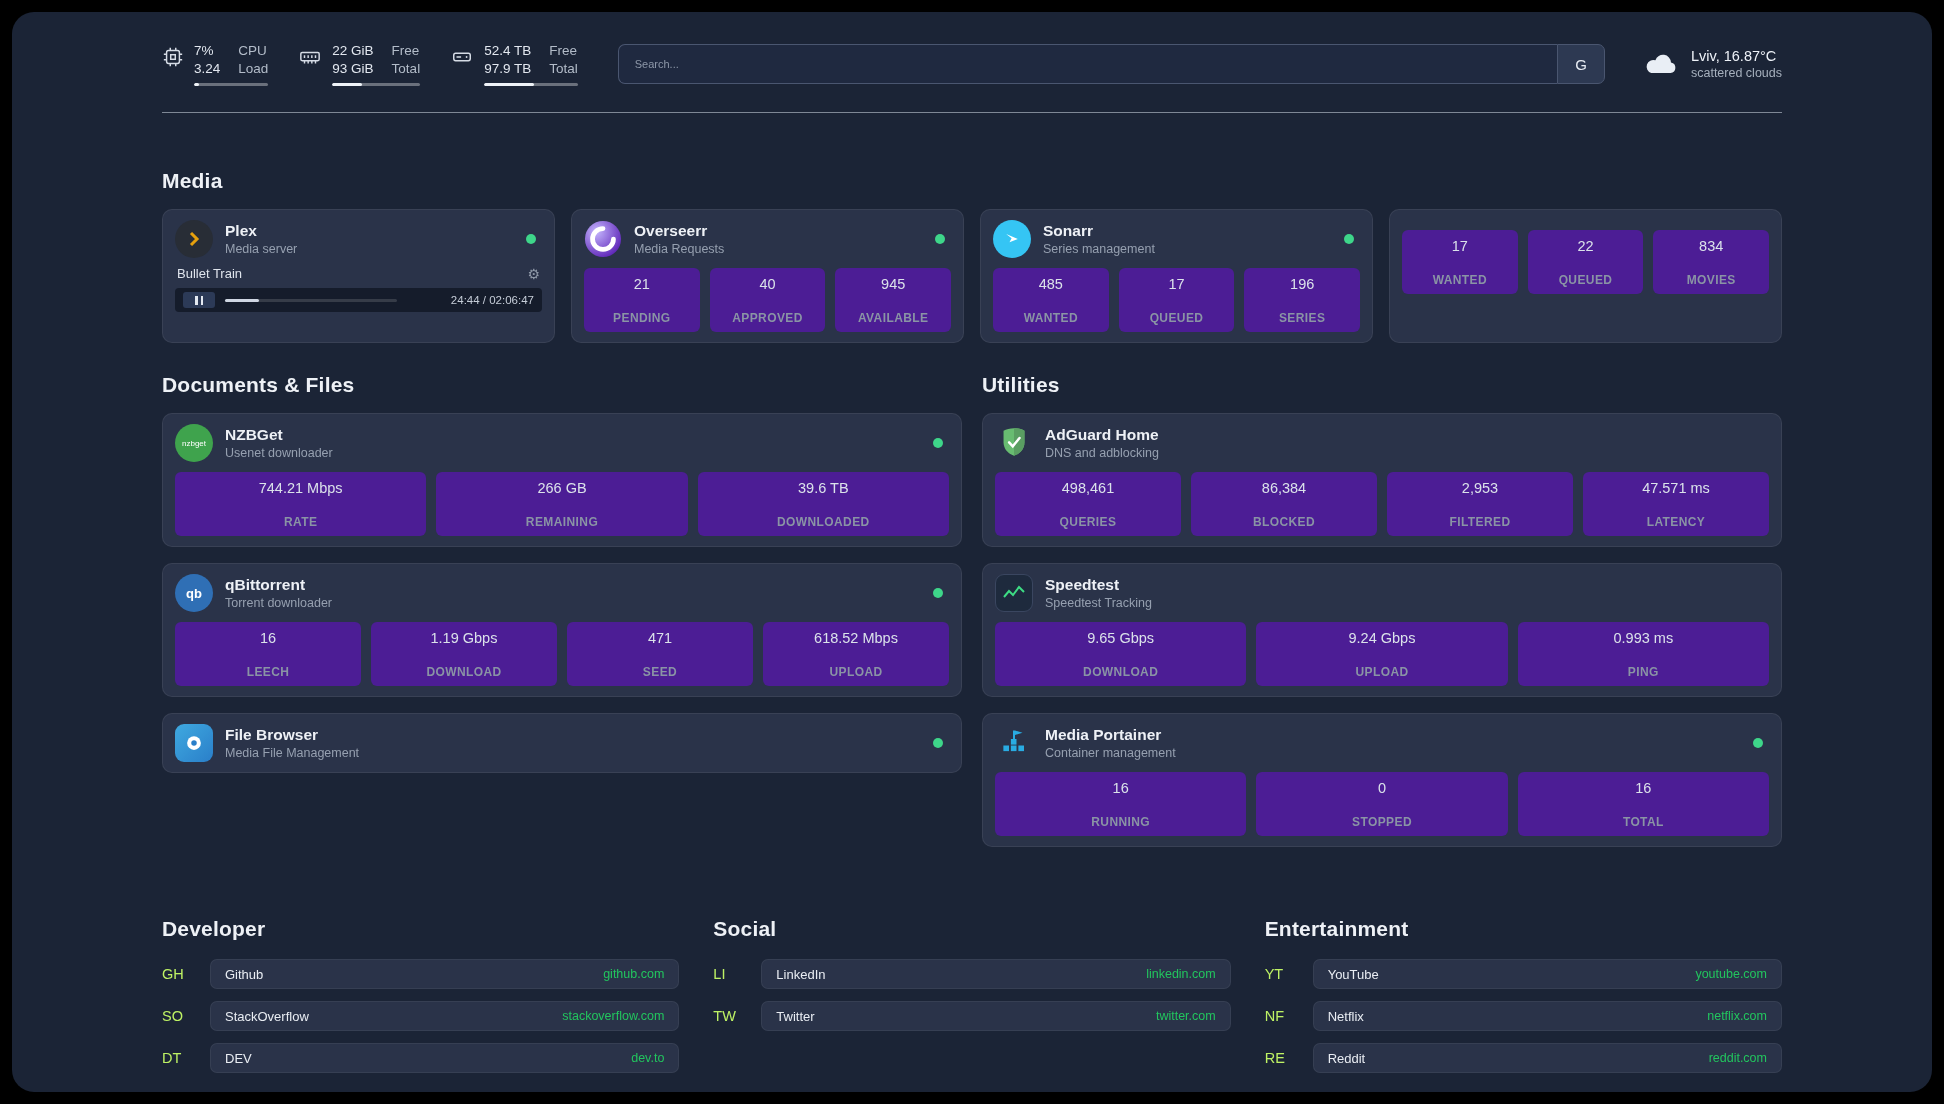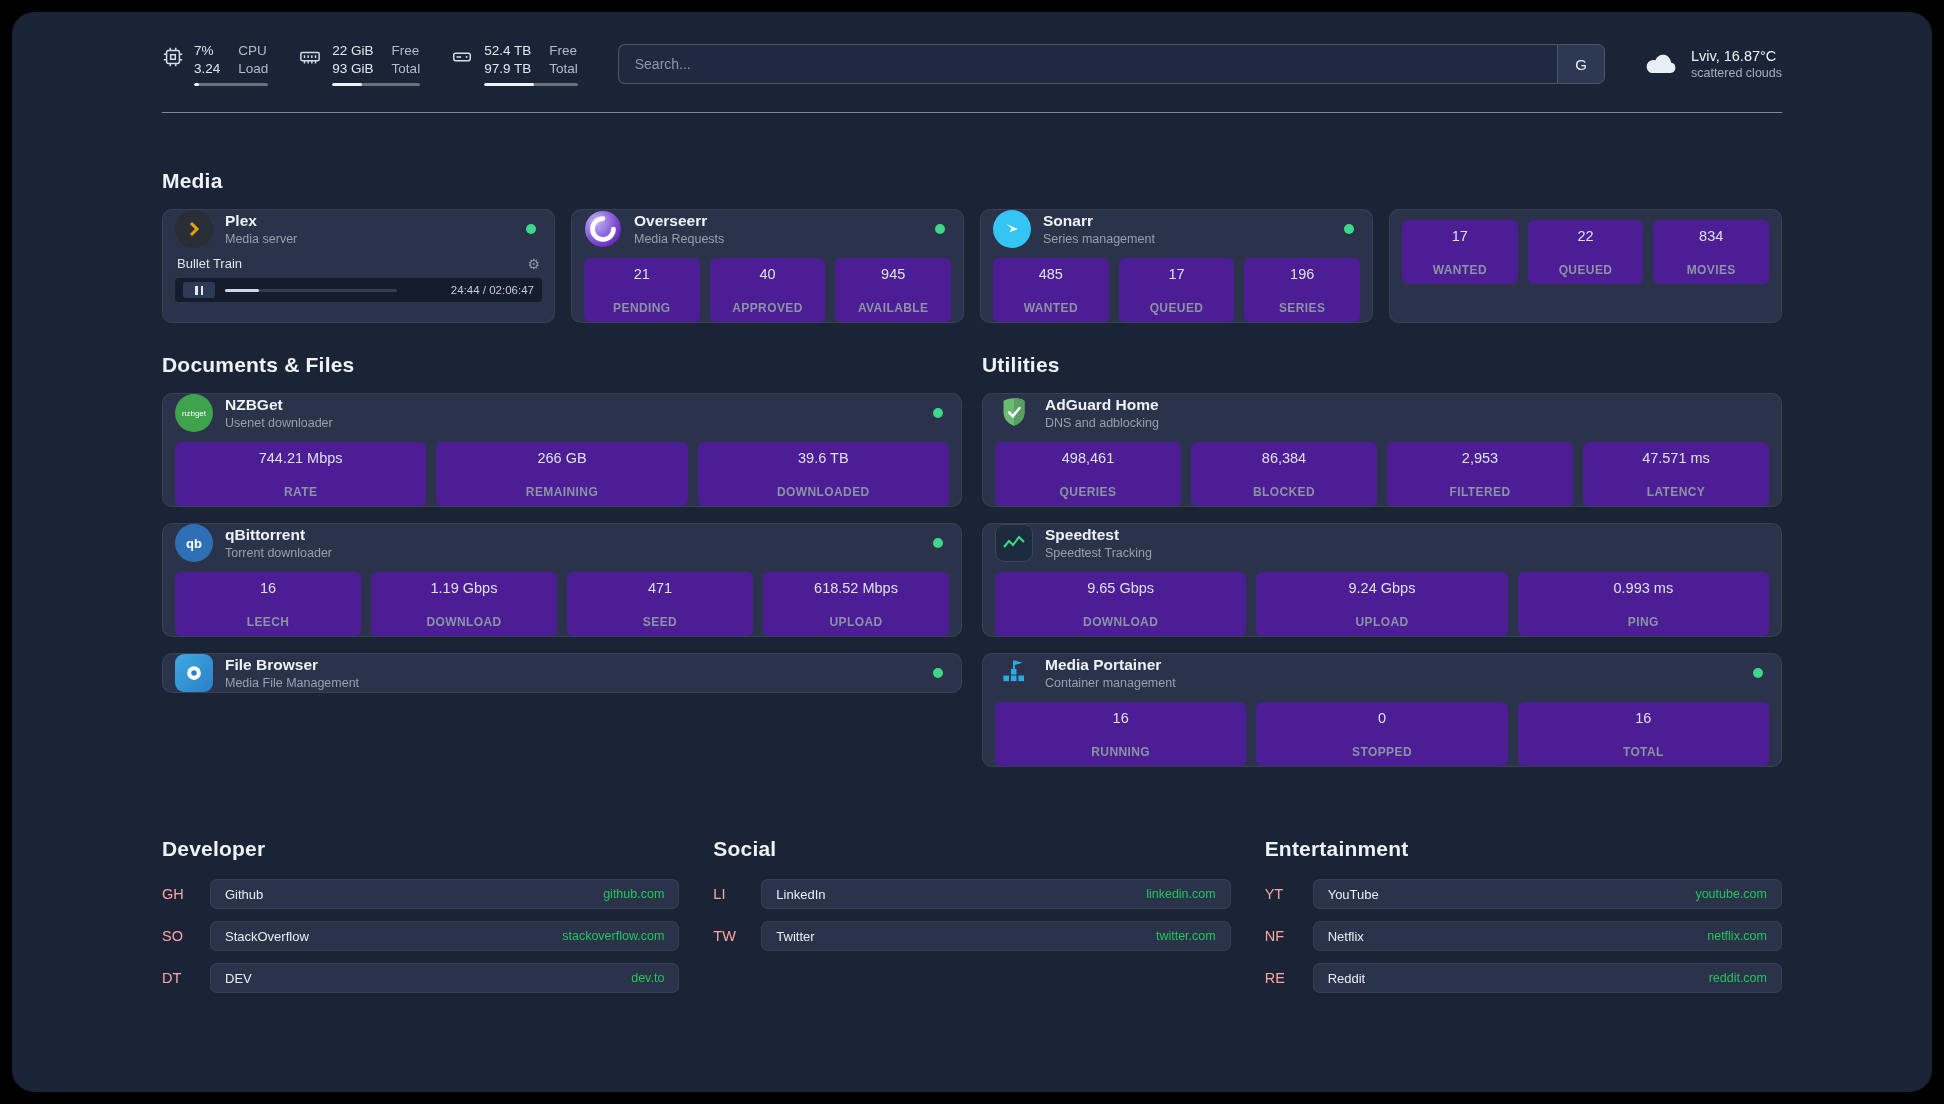--- a/index.html
+++ b/index.html
@@ -11,39 +11,39 @@
   .topbar { display:flex; align-items:center; }
   .res { display:flex; align-items:flex-start; gap:10px; margin-right:30px; }
   .res svg { margin-top:4px; flex:none; }
   .res-body { display:flex; flex-direction:column; }
   .res-cols { display:flex; gap:18px; }
   .rcol { display:flex; flex-direction:column; font-size:13.5px; line-height:1.35; color:#e2e7ef; white-space:nowrap; }
   .rcol.lbl { color:#b3bcc9; }
   .res-bar { height:3px; border-radius:2px; background:rgba(255,255,255,.35); margin-top:5px; overflow:hidden; }
   .res-fill { height:100%; background:#eef2f7; border-radius:2px; }
   .search { flex:1; display:flex; margin:0 38px 0 10px; height:40px; }
-  .search input { flex:1; background:#1f2940; border:1px solid #4a5670; border-right:none; border-radius:7px 0 0 7px; color:#7dd3fc; padding:0 16px; font-size:14px; outline:none; font-family:inherit; }
+  .search input { flex:1; background:#1f2940; border:1px solid #4a5670; border-right:none; border-radius:7px 0 0 7px; color:#7dd3fc; padding:0 16px; font-size:11px; outline:none; font-family:inherit; }
   .search input::placeholder { color:#8d97a8; }
   .g-btn { width:48px; background:#2d3952; border:1px solid #4a5670; border-radius:0 7px 7px 0; color:#e8edf4; display:flex; align-items:center; justify-content:center; font-size:15px; cursor:pointer; }
   .weather { display:flex; align-items:center; gap:12px; }
   .weather-txt { display:flex; flex-direction:column; }
   .w1 { font-size:14.5px; color:#eef2f8; }
   .w2 { font-size:12.5px; color:#a6b0bd; margin-top:2px; }
   .divider { border:none; border-top:1px solid rgba(210,218,230,.55); margin-top:26px; }
 
   
   .sec-title { font-size:21px; font-weight:600; color:#eef1f6; letter-spacing:.2px; }
   .media-title { margin:56px 0 16px 0; }
   .media-grid { display:grid; grid-template-columns:repeat(4,1fr); gap:16px; }
   .mid-grid { display:grid; grid-template-columns:1fr 1fr; gap:20px; margin-top:30px; align-items:start; }
   .col-title { margin-bottom:16px; }
   .vstack { display:flex; flex-direction:column; gap:16px; }
 
   
-  .card { background:#2a3349; border:1px solid rgba(255,255,255,.07); border-radius:10px; padding:0 12px; }
+  .card { background:#2a3349; border:1px solid rgba(255,255,255,.07); border-radius:10px; padding:10px 12px; }
   .card-head { display:flex; align-items:center; gap:12px; }
   .app-icon { width:38px; height:38px; border-radius:50%; display:flex; align-items:center; justify-content:center; flex:none; overflow:hidden; }
   .app-icon.square { border-radius:9px; }
   .meta .name { font-size:15.5px; font-weight:600; color:#eef1f6; }
   .meta .desc { font-size:12.5px; color:#96a0b0; margin-top:2px; }
   .dot { width:10px; height:10px; border-radius:50%; background:#3ed68a; margin-left:auto; margin-right:6px; flex:none; }
   .stats { display:flex; gap:10px; margin-top:10px; }
   .stat { flex:1; background:#4c1d95; border-radius:6px; text-align:center; padding:8px 4px 7px; }
   .stat-value { font-size:14.5px; color:#dbe2ea; }
   .stat-label { font-size:12px; font-weight:700; color:#8a94a5; letter-spacing:.4px; margin-top:19px; }
@@ -57,21 +57,21 @@
   .pause-chip { width:32px; height:16px; background:#2c3a57; border-radius:3px; display:flex; align-items:center; justify-content:center; gap:3px; cursor:pointer; flex:none; }
   .pbar { width:2.5px; height:9px; background:#e4e9f1; display:block; }
   .seek { flex:1; height:3px; background:rgba(255,255,255,.14); border-radius:2px; position:relative; cursor:pointer; }
   .seek-fill { position:absolute; left:0; top:0; height:100%; background:#cfd6e2; border-radius:2px; }
   .time { font-size:11.5px; color:#c6cdd8; white-space:nowrap;margin-left:44px; }
 
   
   .bm-grid { display:grid; grid-template-columns:repeat(3,1fr); gap:34px; margin-top:70px; padding-bottom:40px; }
   .bm-title { margin-bottom:18px; }
   .bm-row { display:flex; align-items:center; margin-bottom:12px; }
-  .bm-abbr { width:48px; font-size:14.5px; color:#fca5a5; flex:none; }
+  .bm-abbr { width:48px; font-size:14.5px; color:#bef264; flex:none; }
   .bm-pill { flex:1; height:30px; background:#2a3349; border:1px solid rgba(255,255,255,.06); border-radius:7px; display:flex; align-items:center; justify-content:space-between; padding:0 14px; cursor:pointer; }
   .bm-name { font-size:13px; color:#e9edf3; }
   .bm-url { font-size:12.5px; color:#22c55e; }
 
   
   .icon-txt { color:#fff; font-weight:700; }
 </style>
 </head>
 <body>
 

